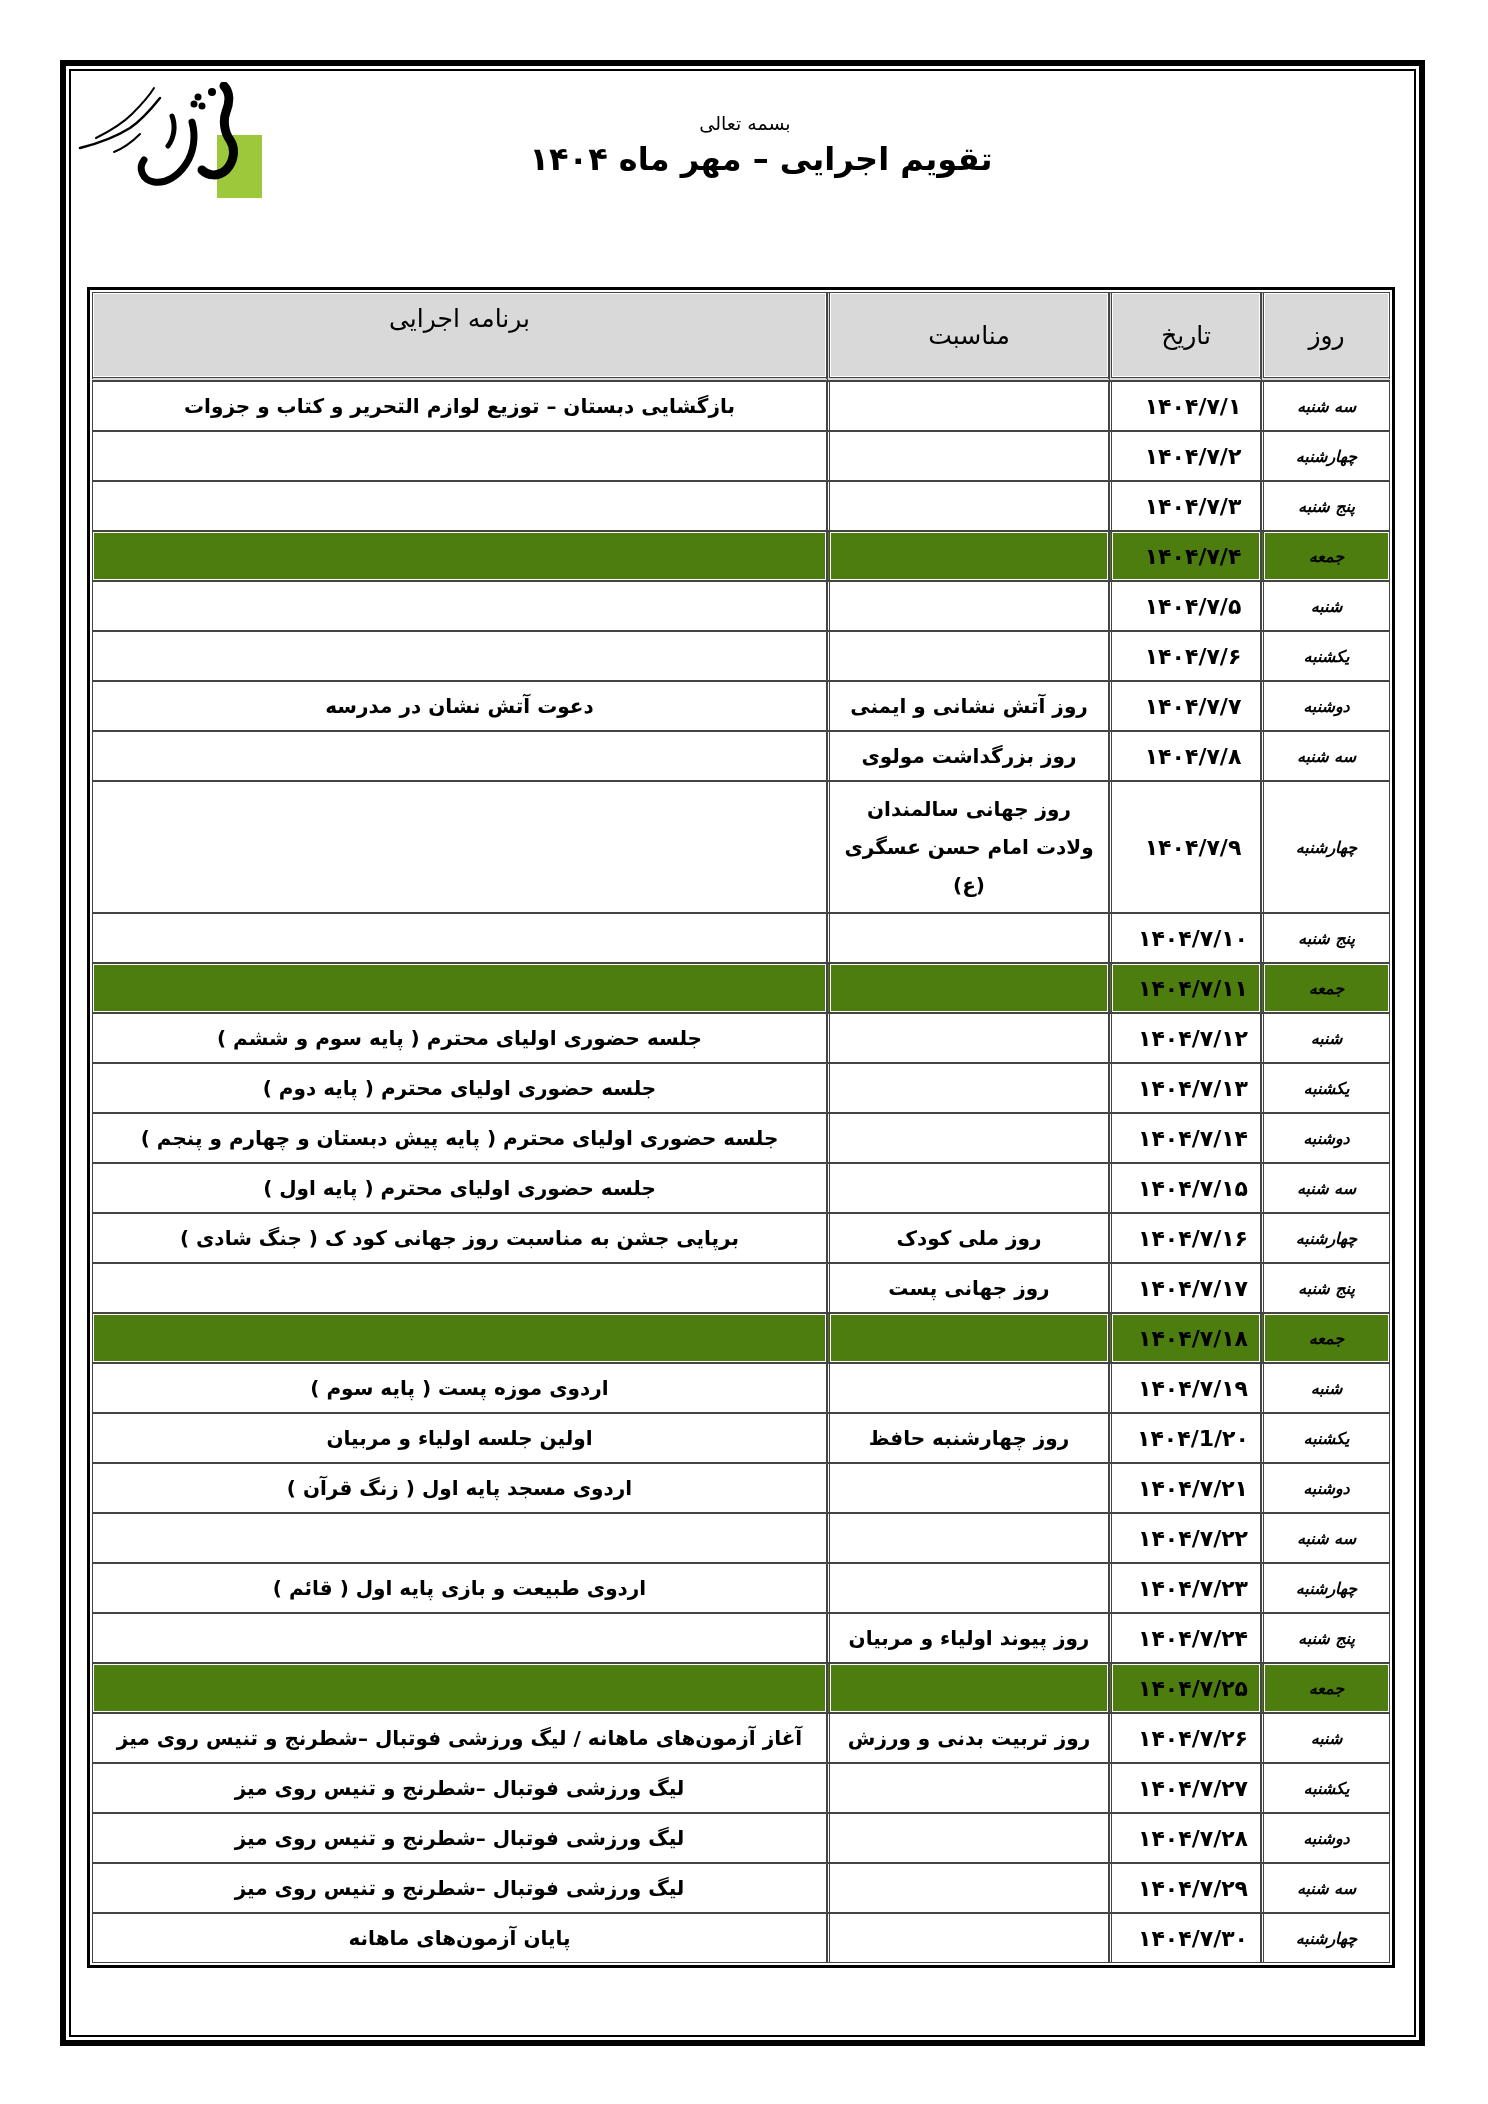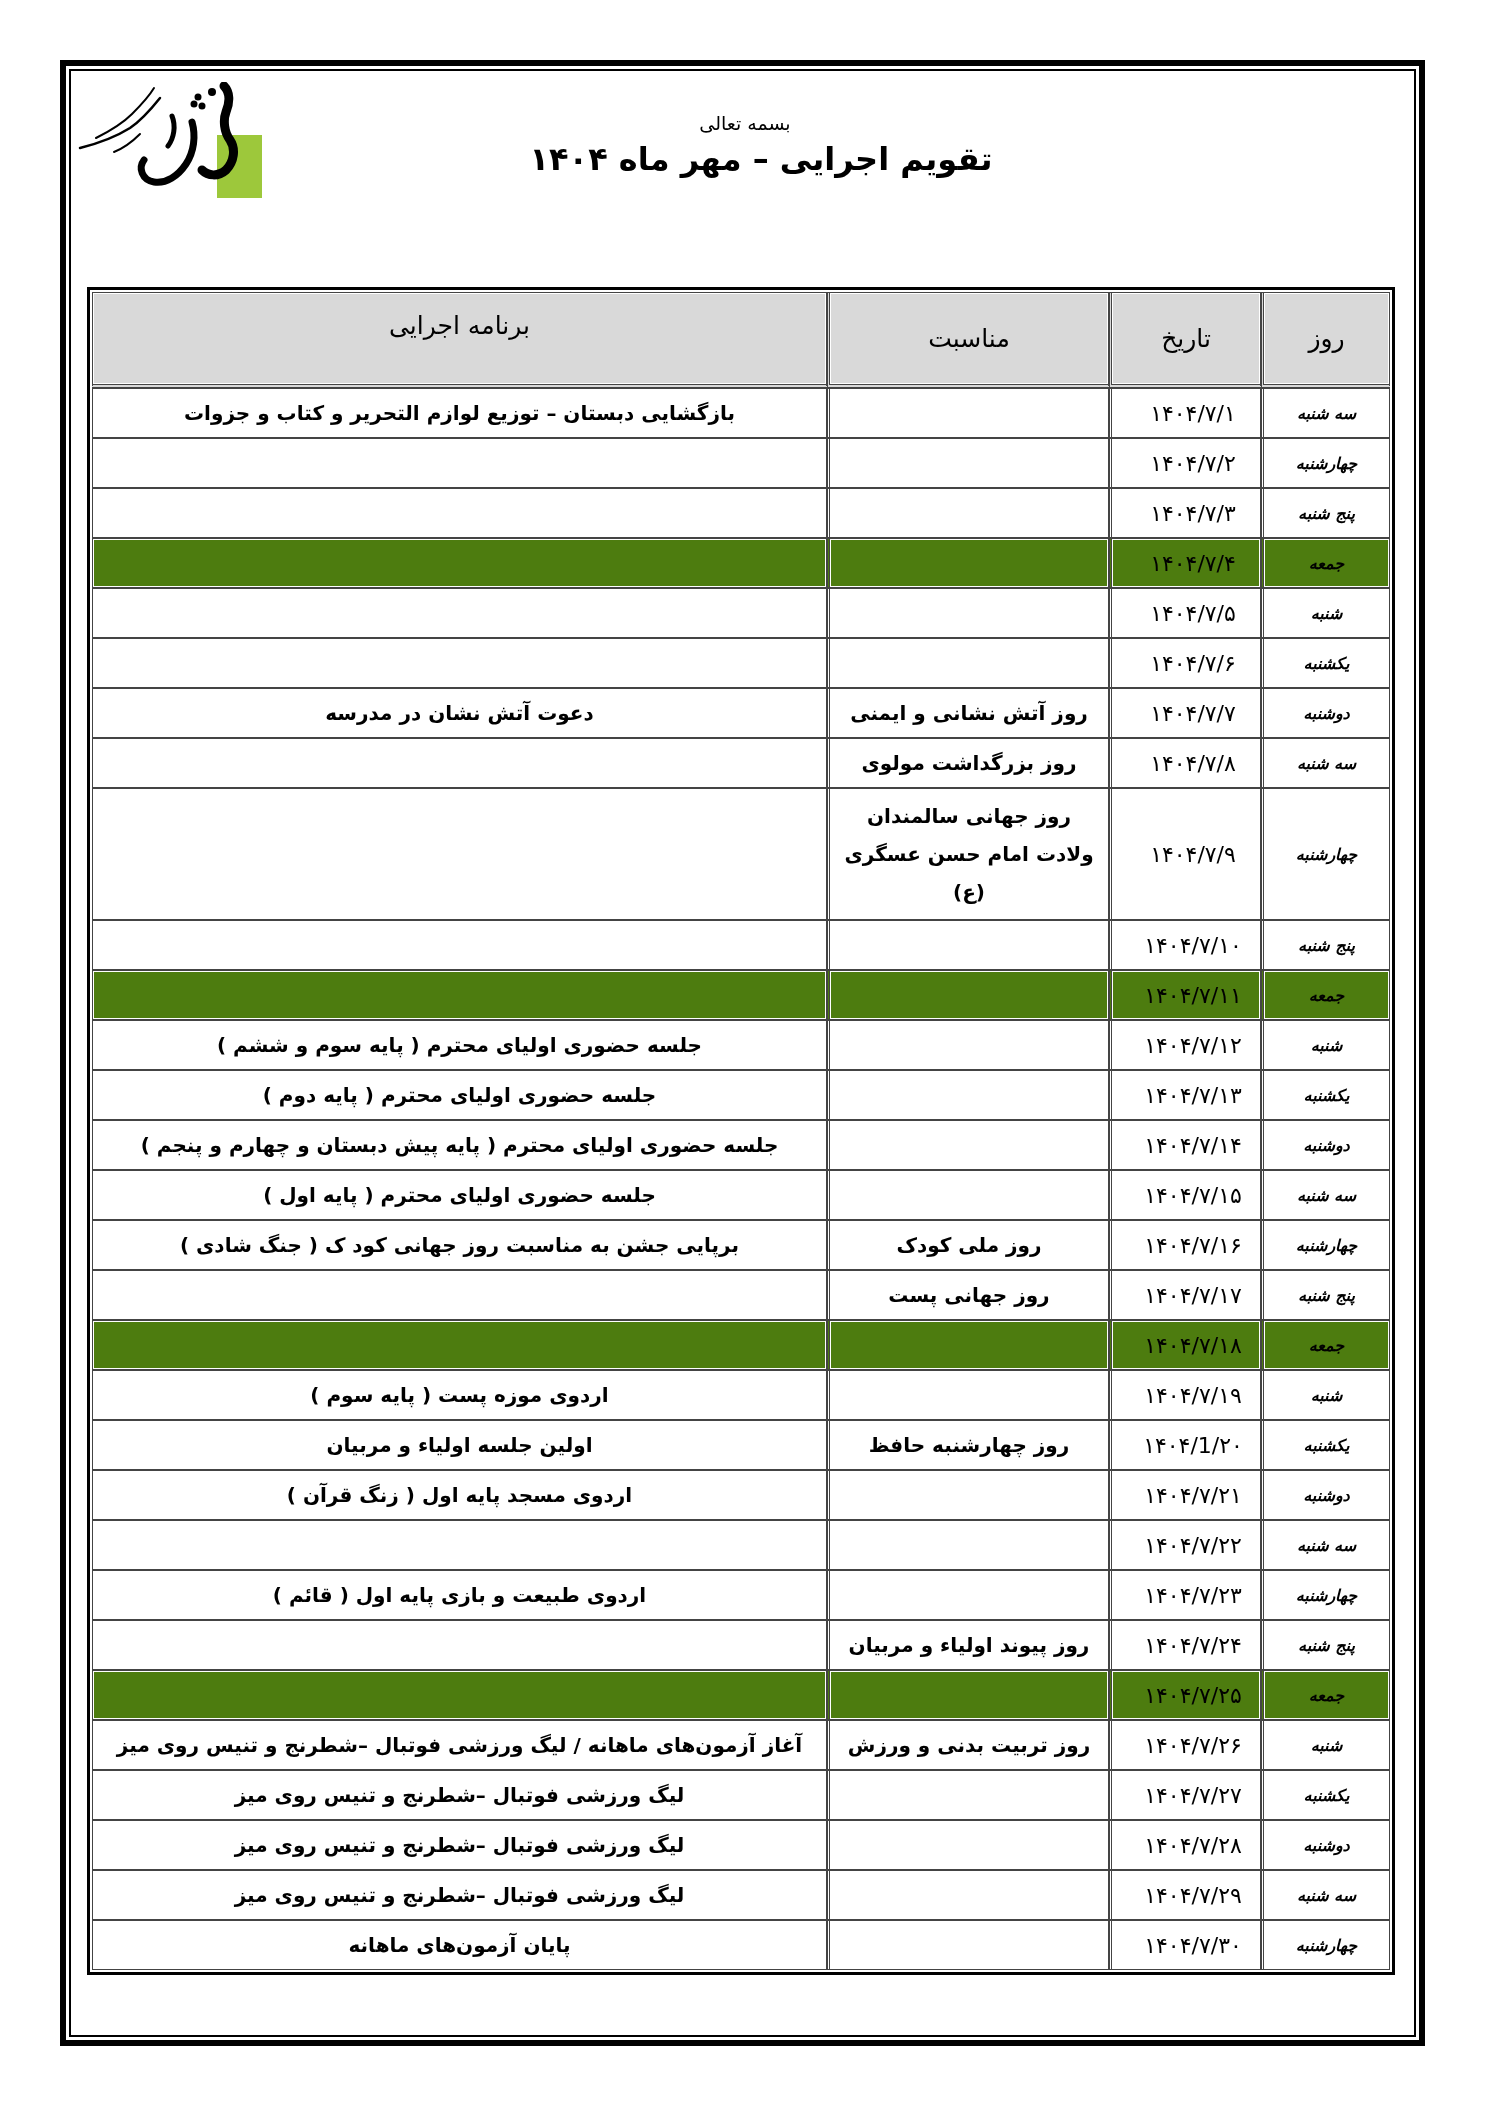--- a/index.html
+++ b/index.html
@@ -15,25 +15,25 @@
   .bismillah { position:absolute; left:540px; top:112px; width:410px; text-align:center;
          font-size:19px; direction:rtl; }
   .doc-title { position:absolute; left:496px; top:140px; width:530px; text-align:center;
          font-size:32px; font-weight:bold; direction:rtl; }
   .table-wrap { position:absolute; left:87px; top:287px; width:1308px;
          box-sizing:border-box; border:3px solid #000; padding:2px; }
   table { width:100%; border-collapse:separate; border-spacing:0; direction:rtl; table-layout:fixed; }
   th, td { border:1px solid #444; box-shadow: inset 0 0 0 1px #fff; outline:none;
          text-align:center; vertical-align:middle; padding:0 6px; }
   th { background:#d9d9d9; height:73px; font-size:25px; font-weight:normal; }
-  th.col-program { vertical-align:top; padding-top:18px; }
+  th.col-program { vertical-align:top; padding-top:11px; }
   thead tr th { border-bottom:4px double #444; }
   td { height:48px; font-size:20px; font-weight:bold; }
   td.day { font-size:16px; font-weight:bold;font-style:italic; }
-  td.date { font-size:22px; font-weight:normal; direction:ltr;padding-left:24px; }
+  td.date { font-size:22px; font-weight:bold; direction:ltr;padding-left:24px; }
   td.occasion { font-size:20px; line-height:38px; }
   tr.friday td { background:#4d7c0f; }
   tr.tall td { height:130px;margin-top:40px; }
   col.c-day { width:129px; }
   col.c-date { width:152px; }
   col.c-occ { width:282px; }
   col.c-prog { width:auto; }
   td.col-sep, th.col-sep { border-left:3px double #444; }
 </style>
 </head>

